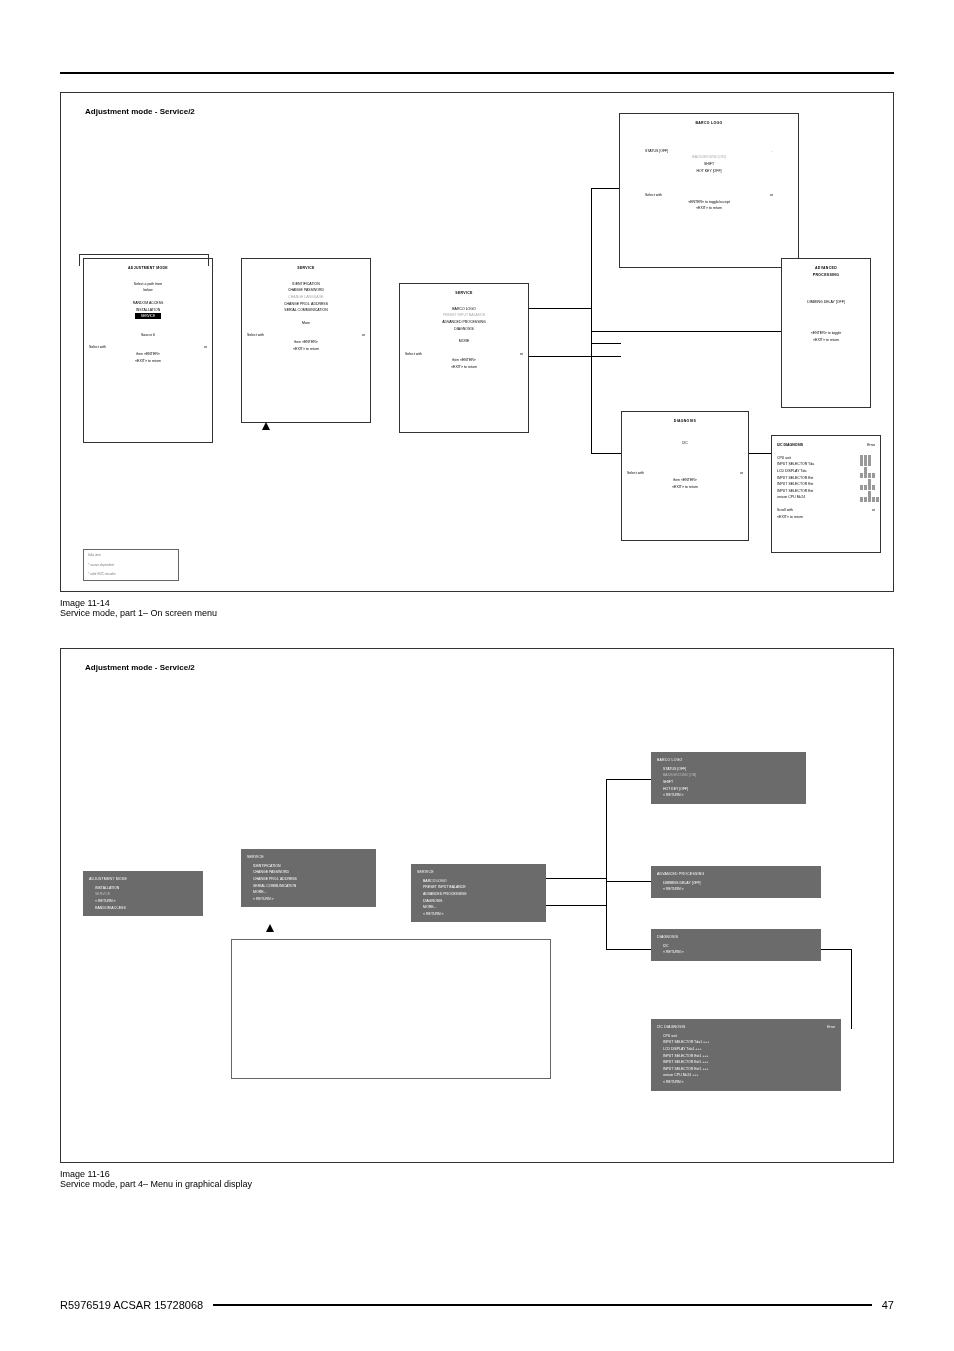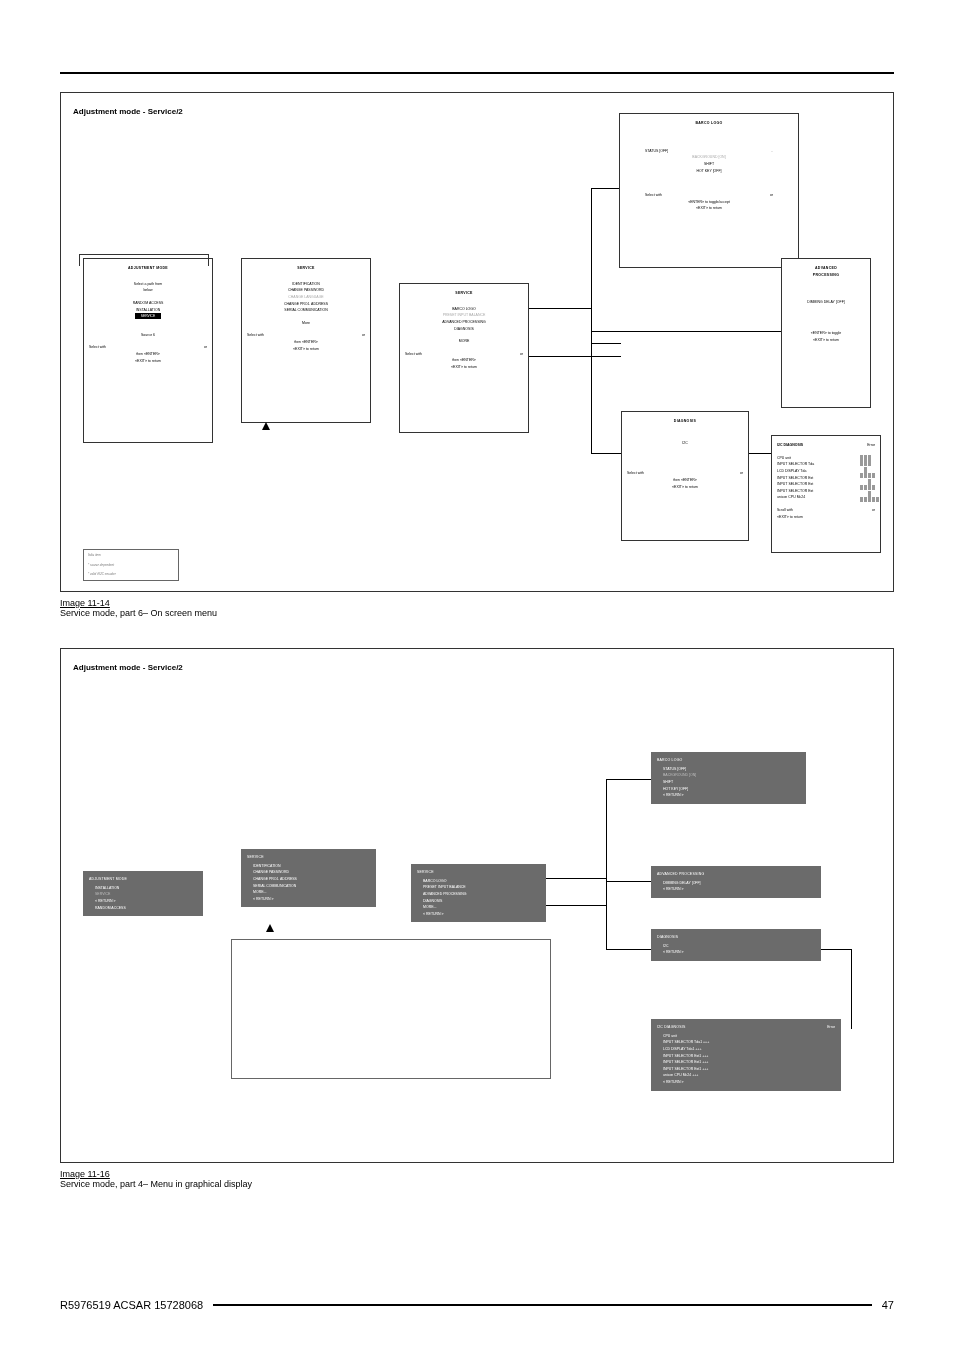--- a/index.html
+++ b/index.html
@@ -13,30 +13,30 @@
     font-size: 10px;
     color: #000;
   }
   .hr-top { border-top: 2px solid #000; margin-bottom: 18px; }
 
   
   .diagram {
     border: 1px solid #333;
     position: relative;
     width: 100%;
-    padding: 14px 12px 14px 12px;
+    padding: 14px 12px 14px 24px;
     background: #fff;
   }
   .diagram1 { height: 500px; }
   .diagram2 { height: 515px; }
 
   .diag-title { font-size: 8px; font-weight: bold; }
 
   .caption { font-size: 9px; color: #000; margin-top: 6px; margin-bottom: 30px; }
-  .caption .lbl { text-decoration: underline; }
+  .caption .lbl { }
 
   
   .menu {
     position: absolute;
     border: 1px solid #333;
     font-size: 3.5px;
     padding: 6px 5px 5px 5px;
     background: #fff;
     line-height: 1.9;
     text-align: center;
@@ -265,21 +265,21 @@
   <div class="line-h" style="left:530px; top:238px; width:190px;"></div>
   <div class="line-h" style="left:468px; top:263px; width:92px;"></div>
   <div class="line-h" style="left:530px; top:250px; width:30px;"></div>
   <div class="line-v" style="left:530px; top:250px; height:110px;"></div>
   <div class="line-h" style="left:530px; top:360px; width:30px;"></div>
   <div class="line-h" style="left:688px; top:360px; width:22px;"></div>
 </div>
 
 <div class="caption">
   <span class="lbl">Image 11-14</span><br>
-  <span>Service mode, part 6– On screen menu</span>
+  <span>Service mode, part 1– On screen menu</span>
 </div>
 
 <div class="diagram diagram2">
   <div class="diag-title">Adjustment mode - Service/2</div>
 
   <div class="gmenu" style="left:22px; top:222px; width:120px;">
     <span class="row title">ADJUSTMENT MODE</span>
     <span class="row" style="margin-left:6px;">INSTALLATION</span>
     <span class="row gmuted" style="margin-left:6px;">SERVICE</span>
     <span class="row" style="margin-left:6px;">&lt; RETURN &gt;</span>

